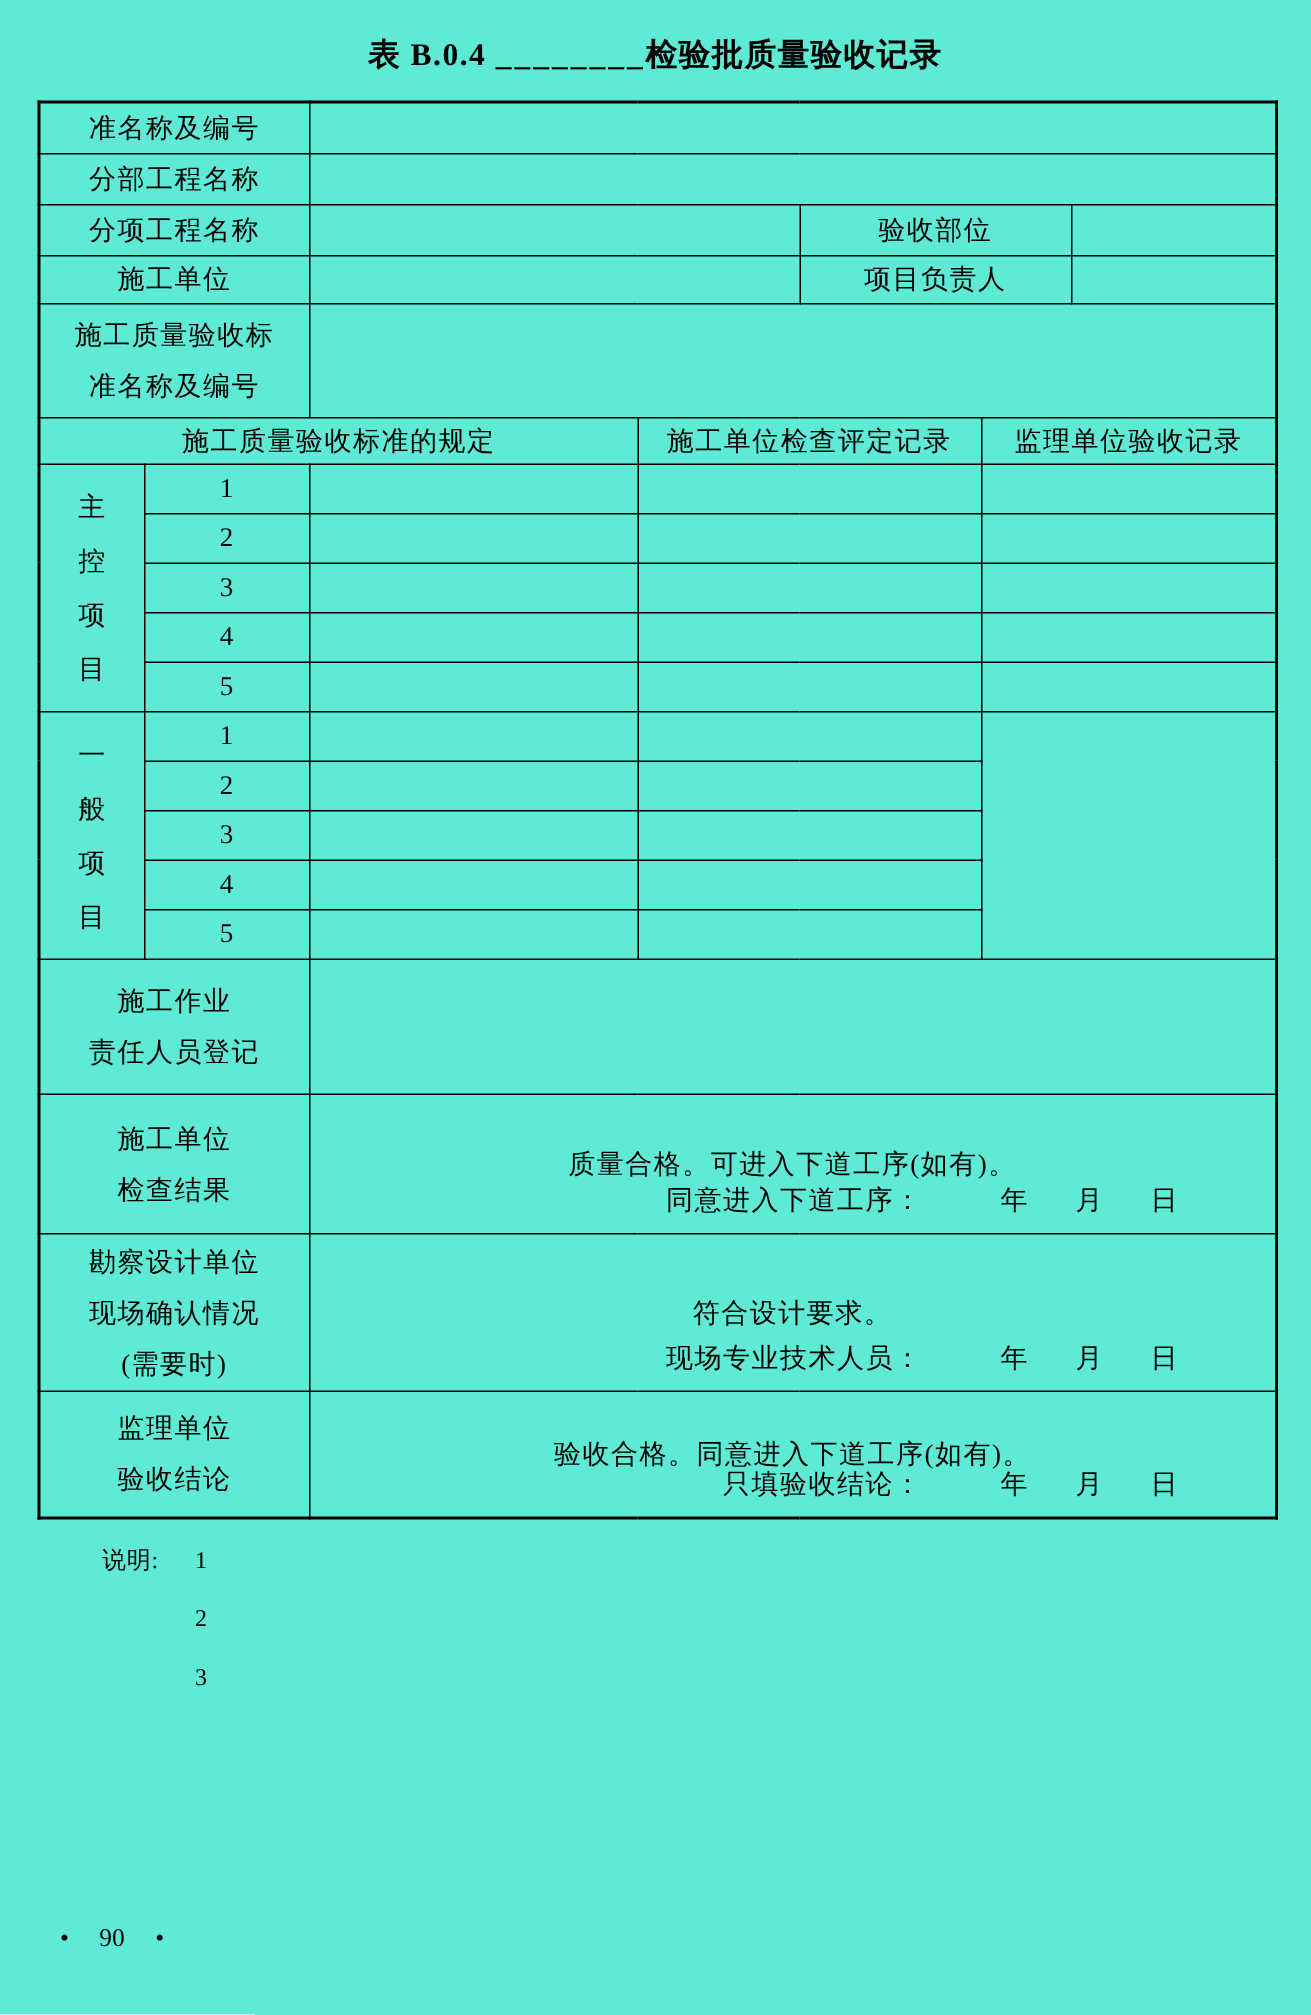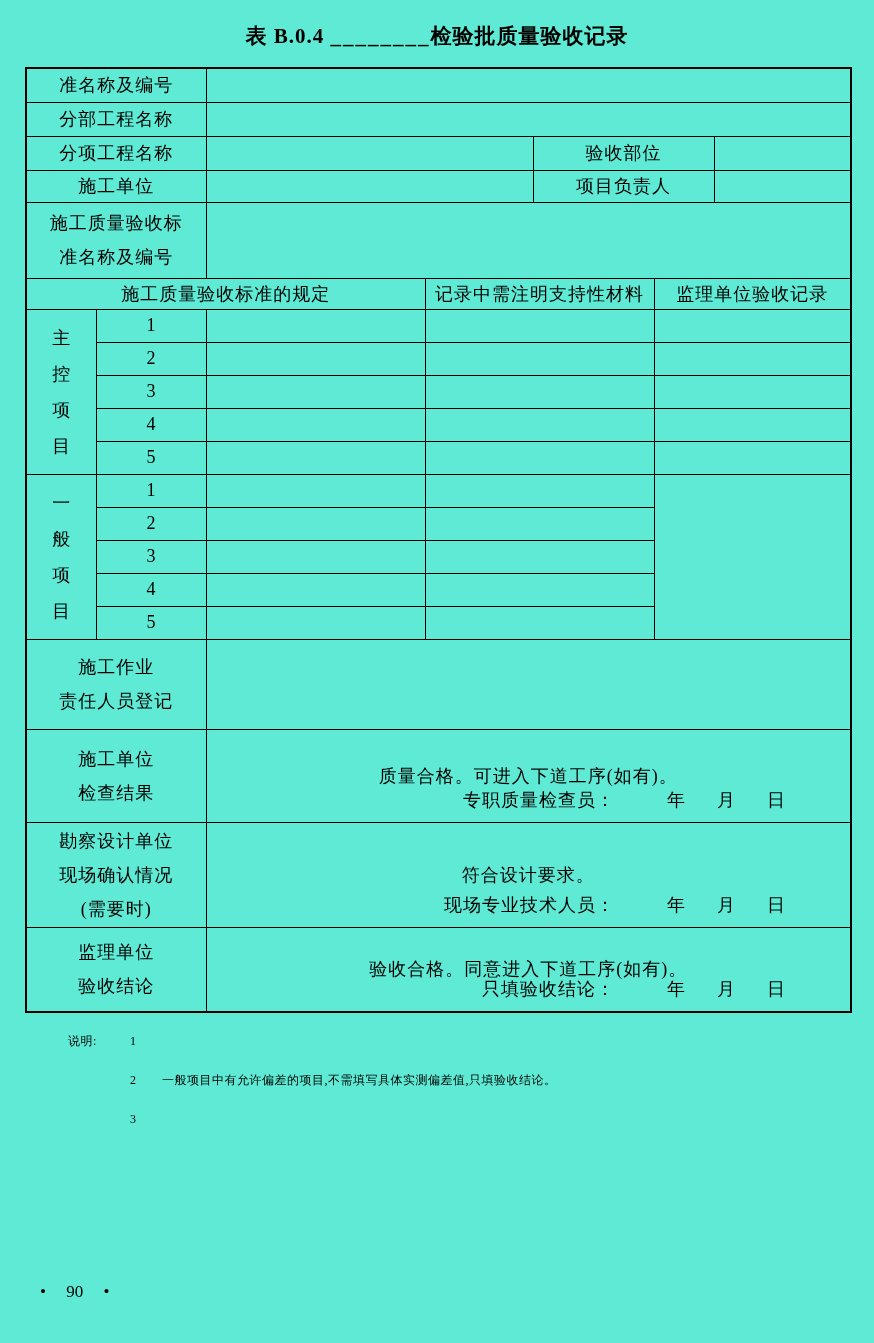--- a/index.html
+++ b/index.html
@@ -32,21 +32,21 @@
   td.content{
     position:relative;text-align:left;vertical-align:top;
     padding:8px 12px;letter-spacing:1px;
   }
   .c-sign{position:absolute;right:58px;bottom:10px;white-space:nowrap;}
   .c-sign .date{margin-left:52px;letter-spacing:7px;}
   .h34{height:34px}.h32{height:32px}.h76{height:76px}.h31{height:31px}
   .h33{height:33px}.h90{height:90px}.h93{height:93px}.h105{height:105px}.h85{height:85px}
   .notes{
     position:absolute;left:68px;top:1022px;width:786px;
-    font-size:12px;line-height:38px;letter-spacing:0.5px;
+    font-size:16px;line-height:38px;letter-spacing:0.5px;
   }
   .note-item{display:flex;margin-bottom:1px;}
   .note-label{flex:none;width:62px;}
   .note-num{flex:none;width:32px;}
   .note-text{flex:1;text-align:justify;}
   .pagenum{
     position:absolute;left:40px;top:1282px;font-size:17px;word-spacing:16px;
   }
 </style>
 </head>
@@ -96,21 +96,21 @@
     </tr>
 
     <tr class="h76">
       <td colspan="2" class="lbl pre">施工质量验收标
 准名称及编号</td>
       <td colspan="5"></td>
     </tr>
 
     <tr class="h31">
       <td colspan="3" class="lbl">施工质量验收标准的规定</td>
-      <td colspan="2" class="lbl">记录中需注明支持性材料</td>
+      <td colspan="2" class="lbl">施工单位检查评定记录</td>
       <td colspan="2" class="lbl">监理单位验收记录</td>
     </tr>
 
     <tr class="h33">
       <td rowspan="5" class="vcell">
         <div class="vlabel">主控项目</div>
       </td>
       <td class="num">1</td>
       <td></td>
       <td colspan="2"></td>
@@ -176,21 +176,21 @@
 责任人员登记</td>
       <td colspan="5"></td>
     </tr>
 
     <tr class="h93">
       <td colspan="2" class="lbl pre">施工单位
 检查结果</td>
       <td colspan="5" class="content">
         <div>质量合格。可进入下道工序(如有)。</div>
         <div class="c-sign">
-          <span>专职质量检查员：</span><span class="date">年　月　日</span>
+          <span>同意进入下道工序：</span><span class="date">年　月　日</span>
         </div>
       </td>
     </tr>
 
     <tr class="h105">
       <td colspan="2" class="lbl pre">勘察设计单位
 现场确认情况
 (需要时)</td>
       <td colspan="5" class="content">
         <div>符合设计要求。</div>
@@ -214,21 +214,20 @@
     </table>
 
   <div class="notes">
     <div class="note-item">
       <span class="note-label">说明:</span>
       <span class="note-num">1</span>
     </div>
     <div class="note-item">
       <span class="note-label"></span>
       <span class="note-num">2</span>
-      <div class="note-text">一般项目中有允许偏差的项目,不需填写具体实测偏差值,只填验收结论。</div>
     </div>
     <div class="note-item">
       <span class="note-label"></span>
       <span class="note-num">3</span>
     </div>
   </div>
 
   <div class="pagenum">• 90 •</div>
 
 </div>

